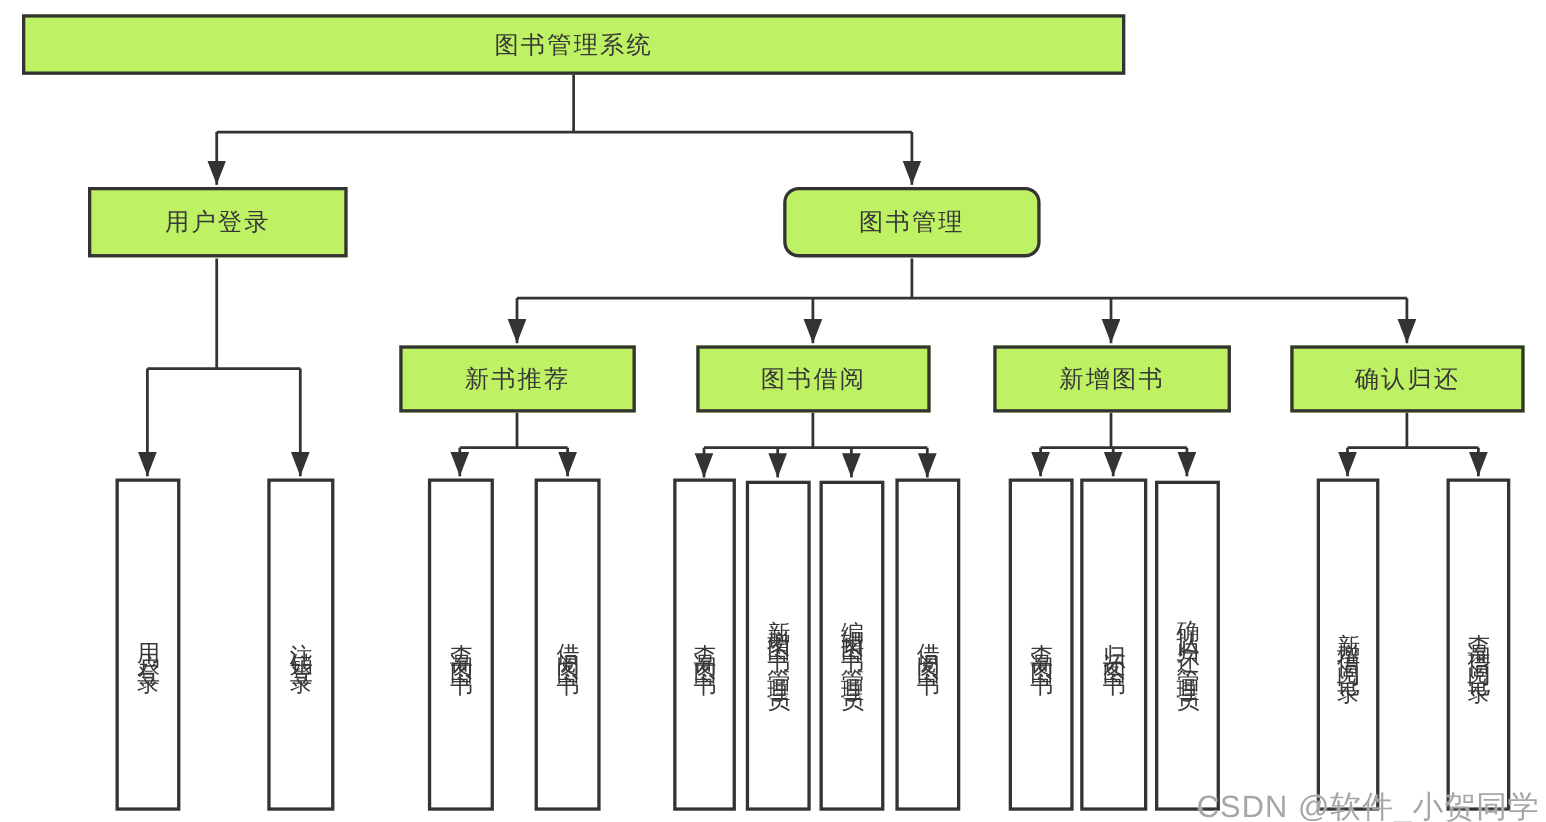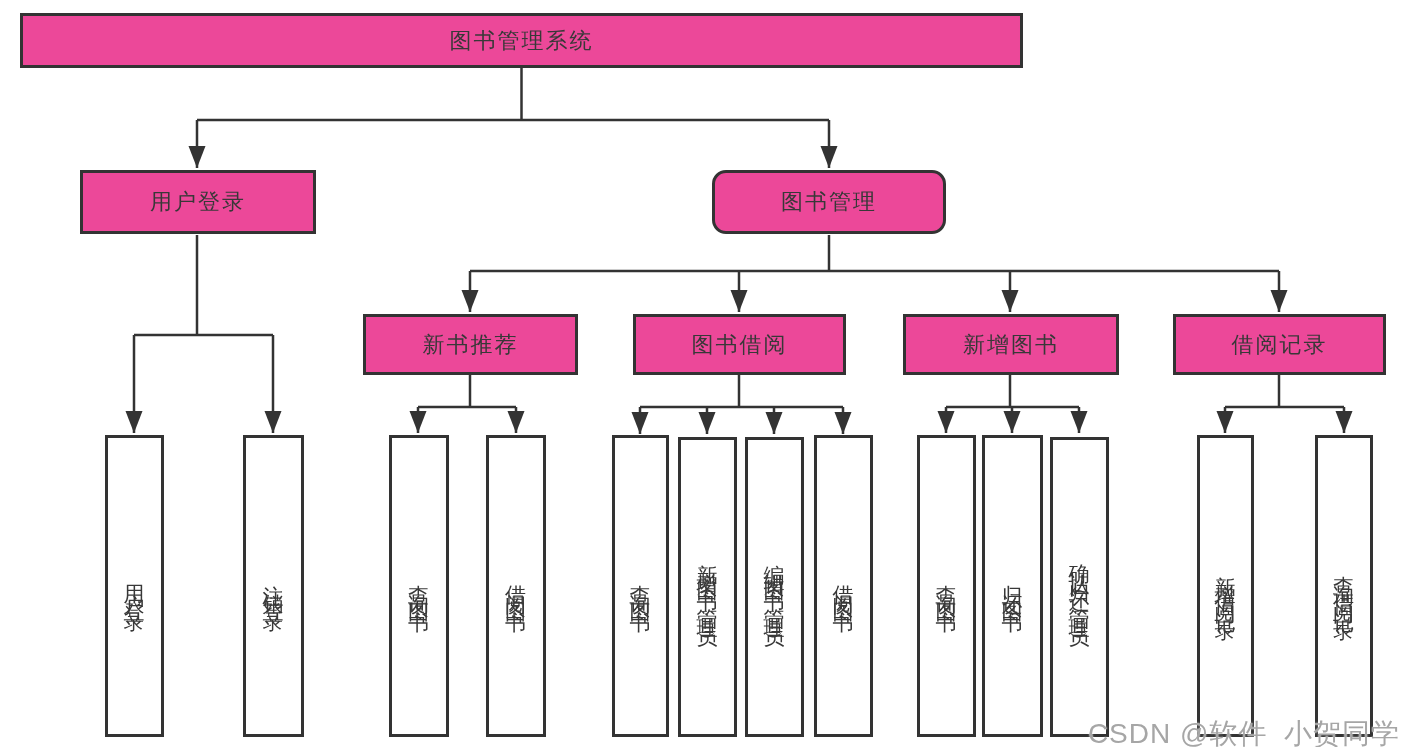--- a/index.html
+++ b/index.html
@@ -9,21 +9,21 @@
     width: 1405px;
     height: 747px;
     background: #ffffff;
     overflow: hidden;
   }
   .wires { position:absolute; left:0; top:0; width:1405px; height:747px; }
   .node {
     position: absolute;
     box-sizing: border-box;
     border: 3px solid #333333;
-    background: #ec4899;
+    background: #bef264;
     display: flex;
     align-items: center;
     justify-content: center;
     font-size: 22px;
     color: #383838;
     letter-spacing: 2px;
     z-index: 2;
   }
   .leaf {
     position: absolute;
@@ -113,21 +113,21 @@
   </svg>
 
   <div class="node" style="left:20px; top:13px; width:1003px; height:55px;">图书管理系统</div>
 
   <div class="node" style="left:80px; top:170px; width:236px; height:64px;">用户登录</div>
   <div class="node" style="left:712px; top:170px; width:234px; height:64px;border-radius:14px;">图书管理</div>
 
   <div class="node" style="left:633px; top:314px; width:213px; height:61px;">图书借阅</div>
   <div class="node" style="left:363px; top:314px; width:215px; height:61px;">新书推荐</div>
   <div class="node" style="left:903px; top:314px; width:216px; height:61px;">新增图书</div>
-  <div class="node" style="left:1173px; top:314px; width:213px; height:61px;">借阅记录</div>
+  <div class="node" style="left:1173px; top:314px; width:213px; height:61px;">确认归还</div>
 
   <div class="leaf" style="left:105px; width:59px;">
     <span>用户登录</span>
   </div>
   <div class="leaf" style="left:243px; width:61px;">
     <span>注销登录</span>
   </div>
 
   <div class="leaf" style="left:389px; width:60px;">
     <span>查询图书</span>

